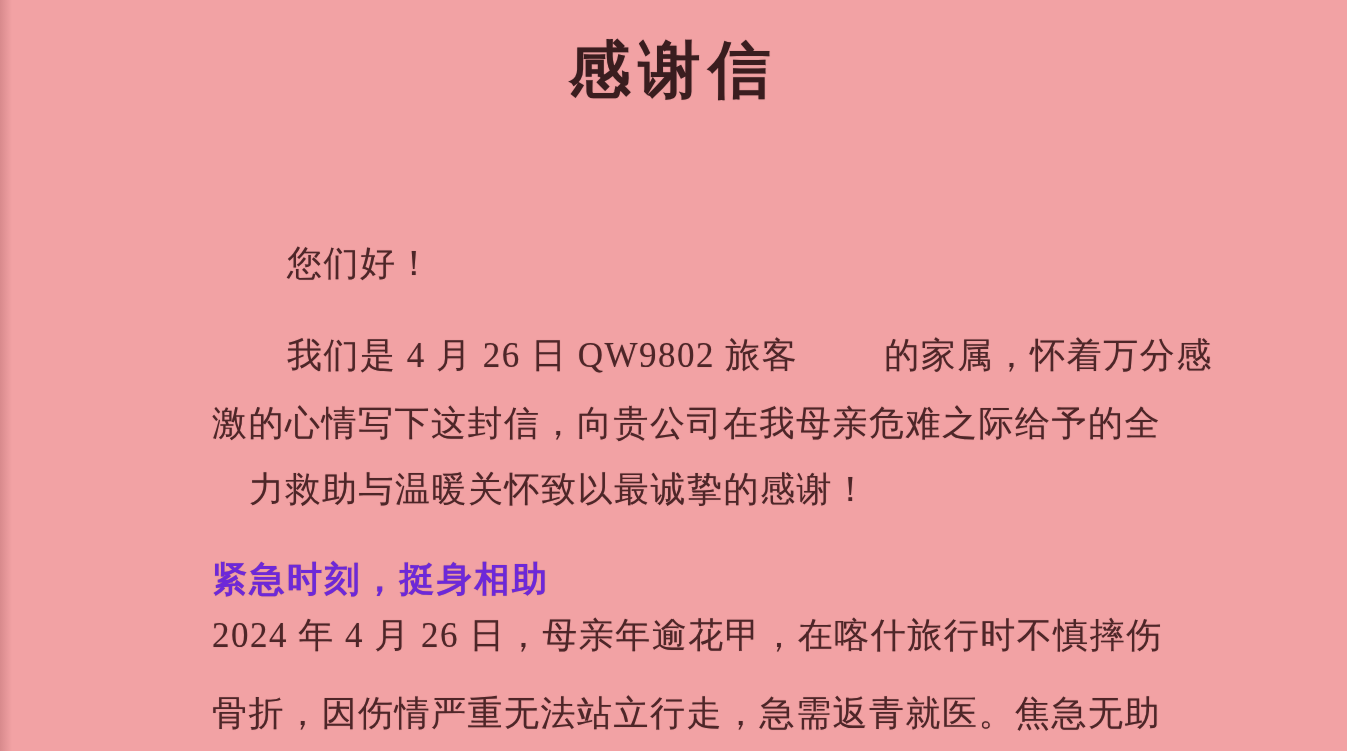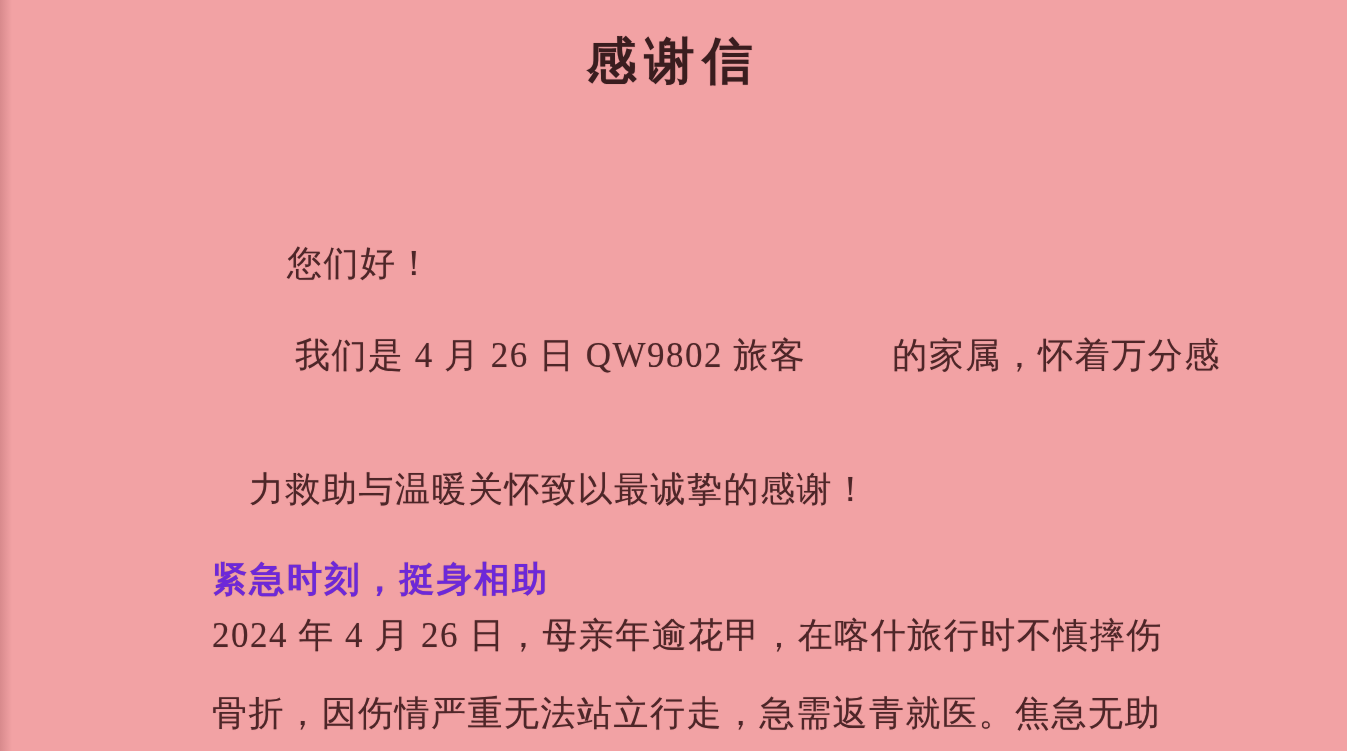--- a/index.html
+++ b/index.html
@@ -18,21 +18,21 @@
     width: 12px;
     background: linear-gradient(to right, rgba(110,40,45,0.20), rgba(110,40,45,0));
     pointer-events: none;
   }
   .letter-title {
     position: absolute;
     top: 28px;
     left: 0;
     width: 100%;
     text-align: center;
-    font-size: 50px;
+    font-size: 62px;
     font-weight: bold;
     letter-spacing: 8px;
     color: #3a1d1f;
     text-shadow: 0 0 1px rgba(58,29,31,0.45);
   }
   .line {
     position: absolute;
     left: 212px;
     font-size: 35px;
     letter-spacing: 1.5px;
@@ -48,21 +48,21 @@
     letter-spacing: 2.5px;
   }
   .name-gap {
     display: inline-block;
     width: 86px;
     height: 1px;
     vertical-align: middle;
   }
   .t-salutation { top: 146px; }
   .t-greeting   { top: 242px; }
-  .t-p1l1       { top: 334px; margin-left: 8px; }
+  .t-p1l1       { top: 334px; }
   .t-p1l2       { top: 402px; }
   .t-p1l3       { top: 468px; margin-left: 37px; }
   .t-heading    { top: 558px; }
   .t-p2l1       { top: 590px; margin-top: 24px; }
   .t-p2l2       { top: 692px; }
 </style>
 </head>
 <body>
 
 <div class="page">
@@ -70,20 +70,21 @@
 
   <div class="letter-title">感谢信</div>
 
 
   <div class="line indent t-greeting">您们好！</div>
 
   <div class="line indent t-p1l1">
     <span>我们是 4 月 26 日 QW9802 旅客</span><span class="name-gap"></span><span>的家属，怀着万分感</span>
   </div>
 
+  <div class="line t-p1l2">激的心情写下这封信，向贵公司在我母亲危难之际给予的全</div>
 
   <div class="line t-p1l3">力救助与温暖关怀致以最诚挚的感谢！</div>
 
   <div class="line bold-heading t-heading">紧急时刻，挺身相助</div>
 
   <div class="line t-p2l1">2024 年 4 月 26 日，母亲年逾花甲，在喀什旅行时不慎摔伤</div>
 
   <div class="line t-p2l2">骨折，因伤情严重无法站立行走，急需返青就医。焦急无助</div>
 </div>
 

